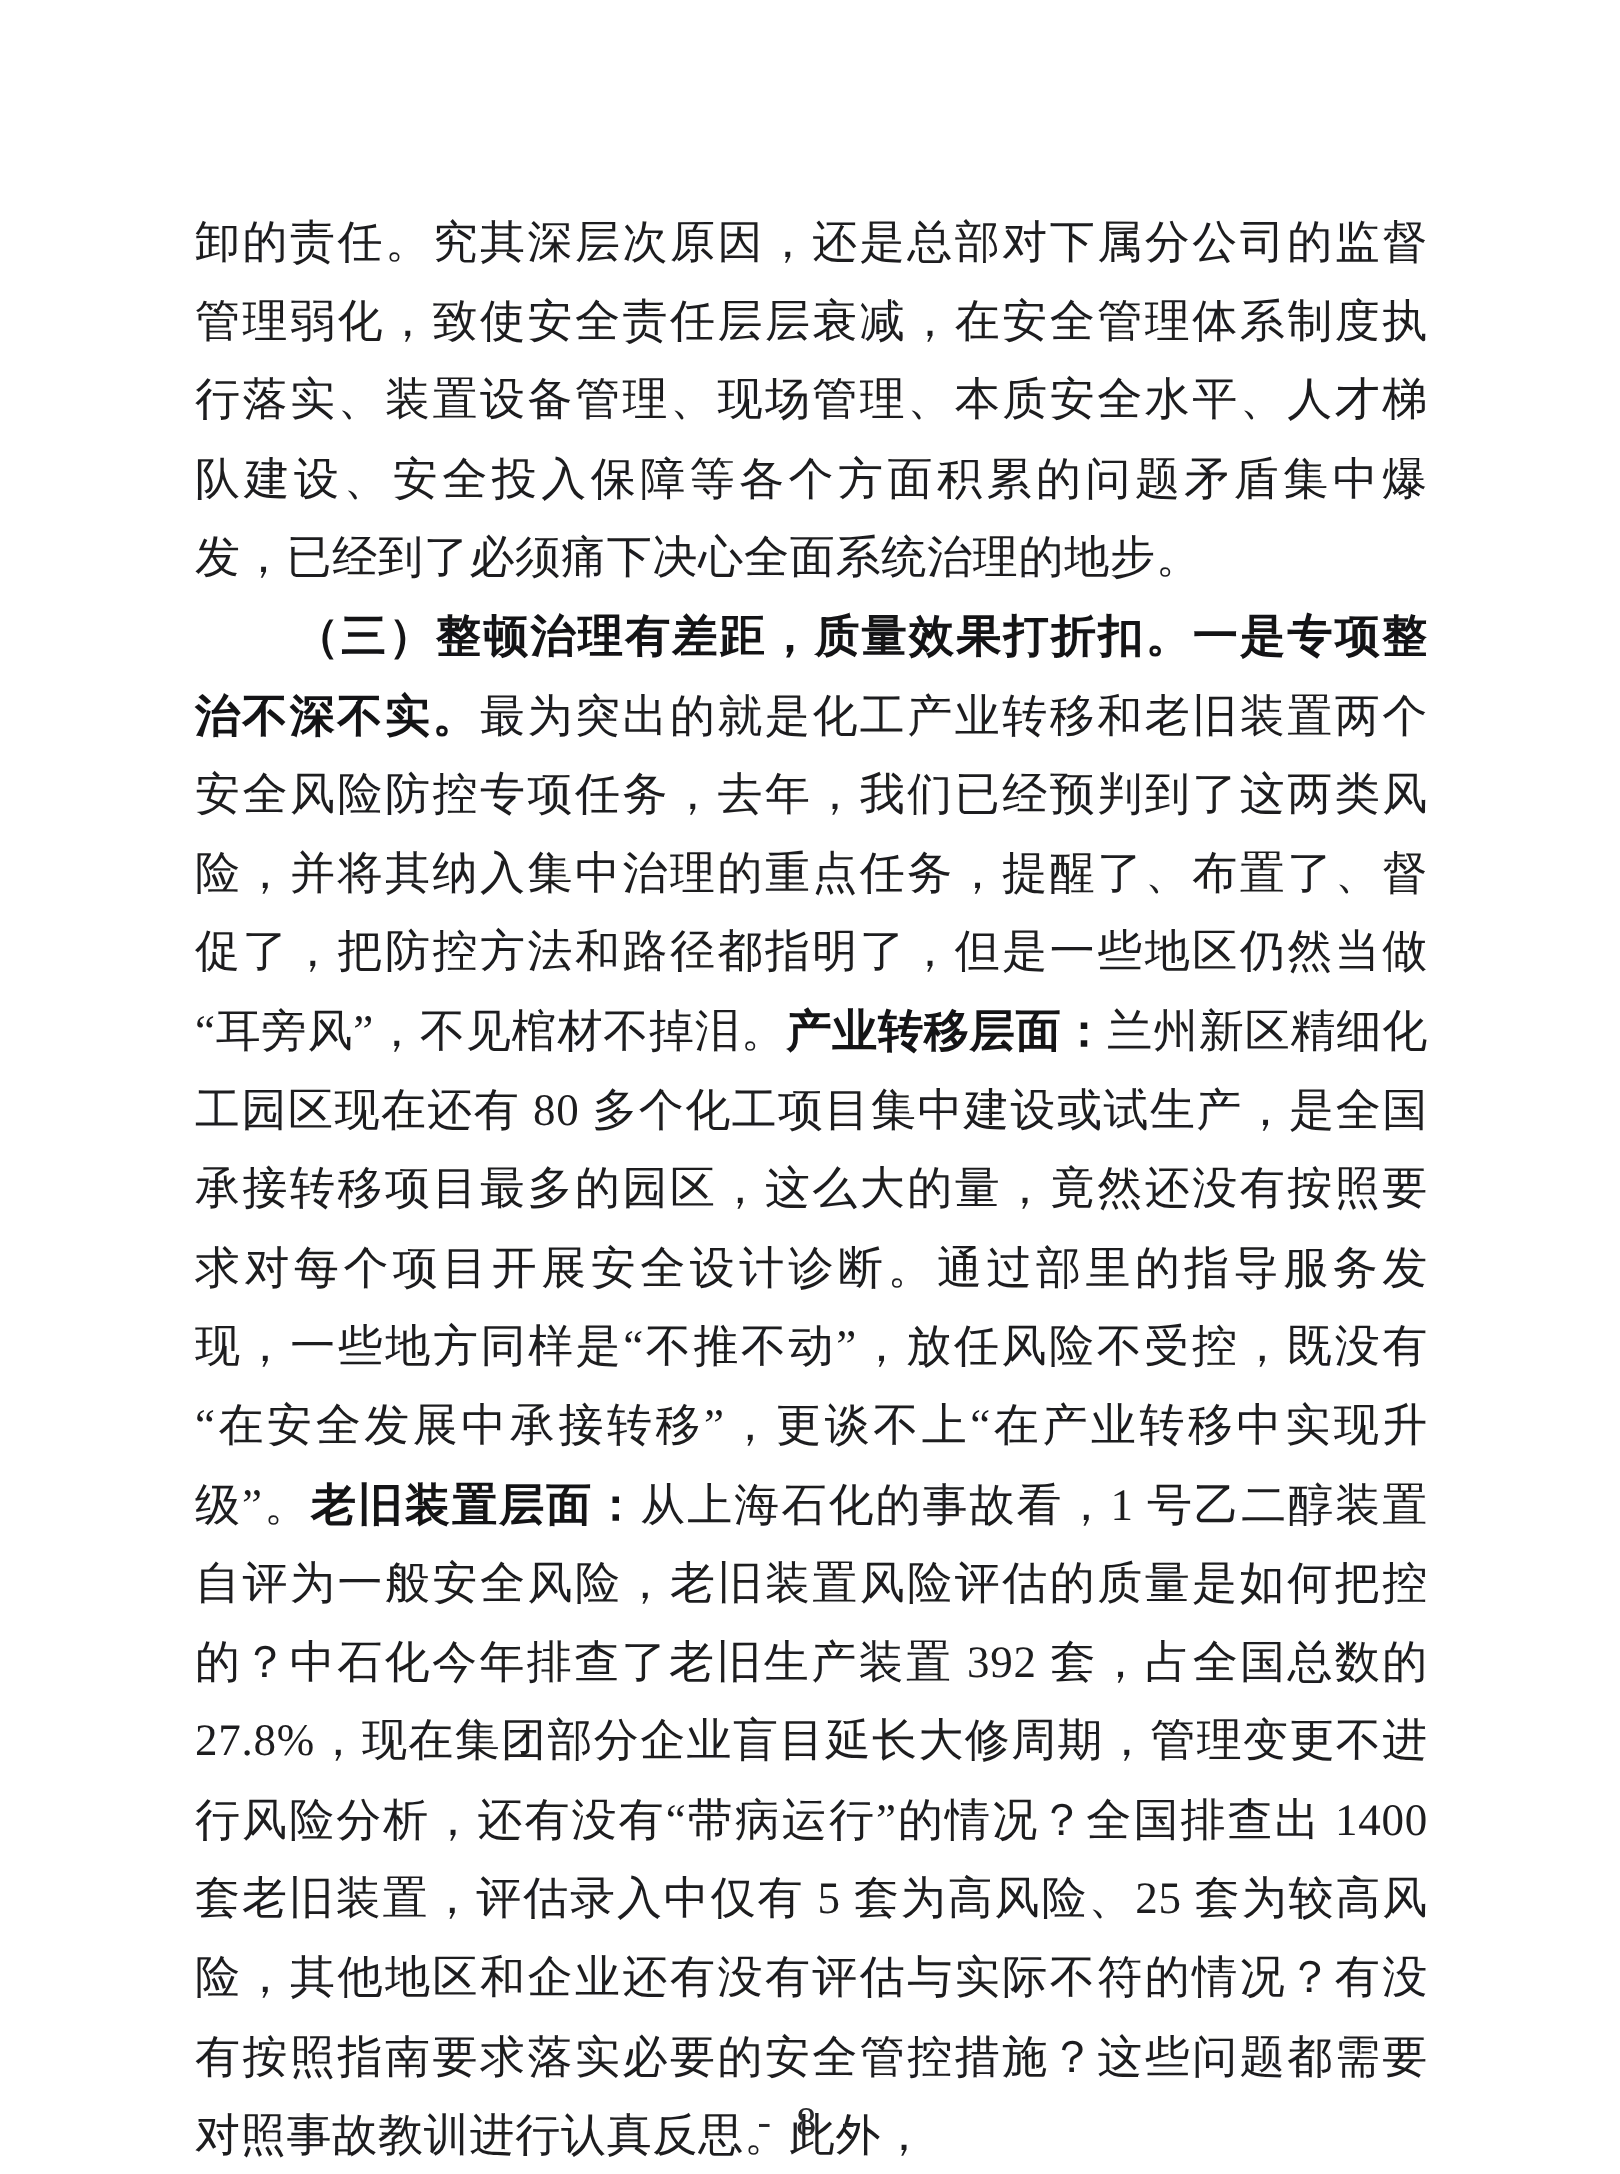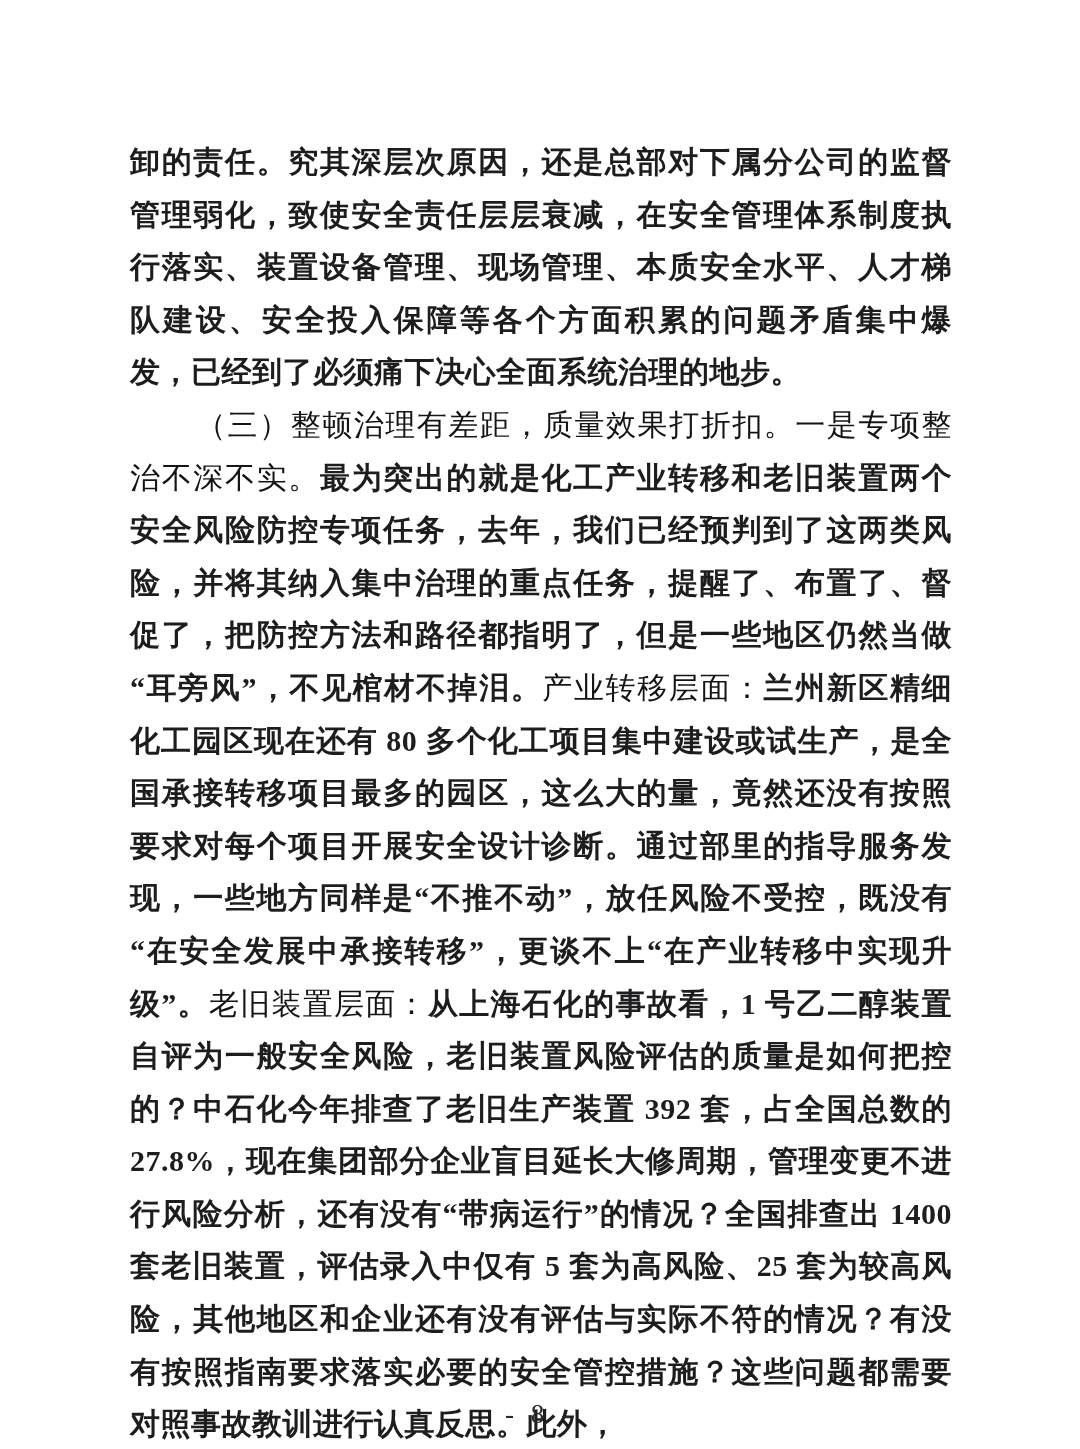--- a/index.html
+++ b/index.html
@@ -27,23 +27,23 @@
     text-justify: inter-ideograph;
     letter-spacing: 0.5px;
   }
   .para {
     margin: 0;
     padding: 0;
   }
   .para.indent {
     text-indent: 2.2em;
   }
-  .run { font-weight: bold; }
+  .run { font-weight: normal; }
   .run.bold {
-    font-weight: 400;
+    font-weight: 700;
     color: #141416;
   }
   .page-number {
     position: absolute;
     left: 0;
     right: 0;
     top: 1399px;
     text-align: center;
     font-size: 27px;
     color: #2a2a2c;

